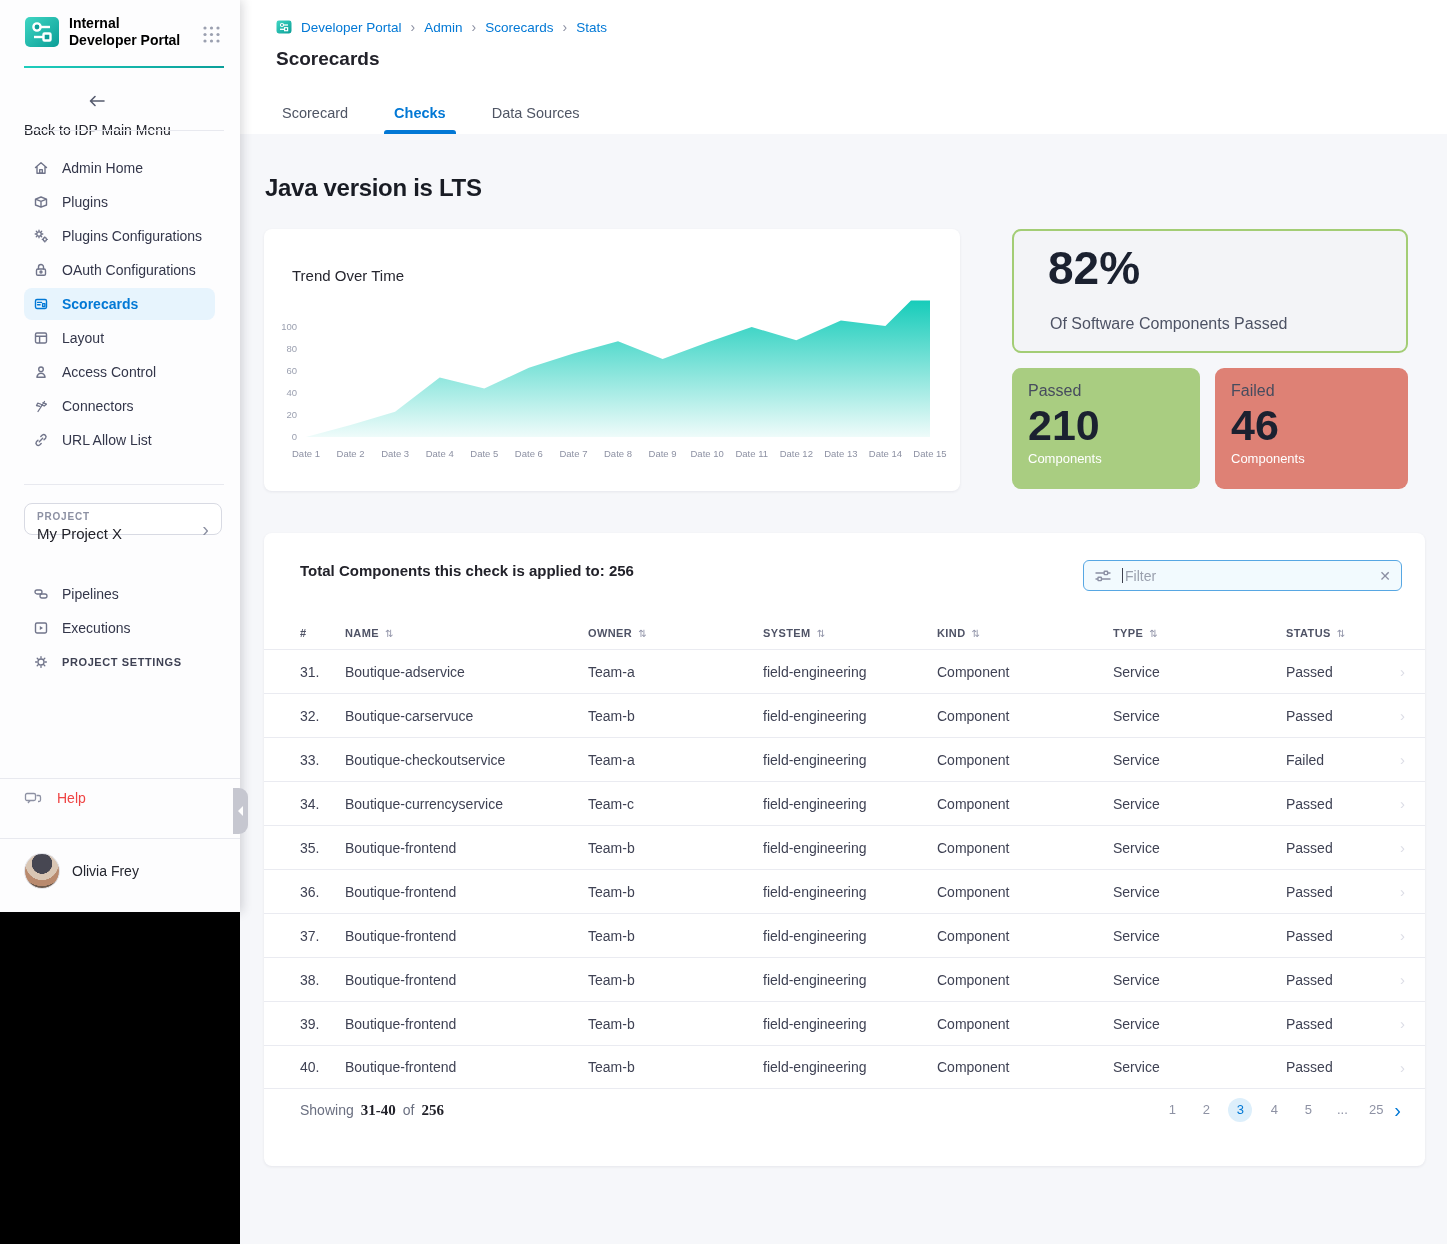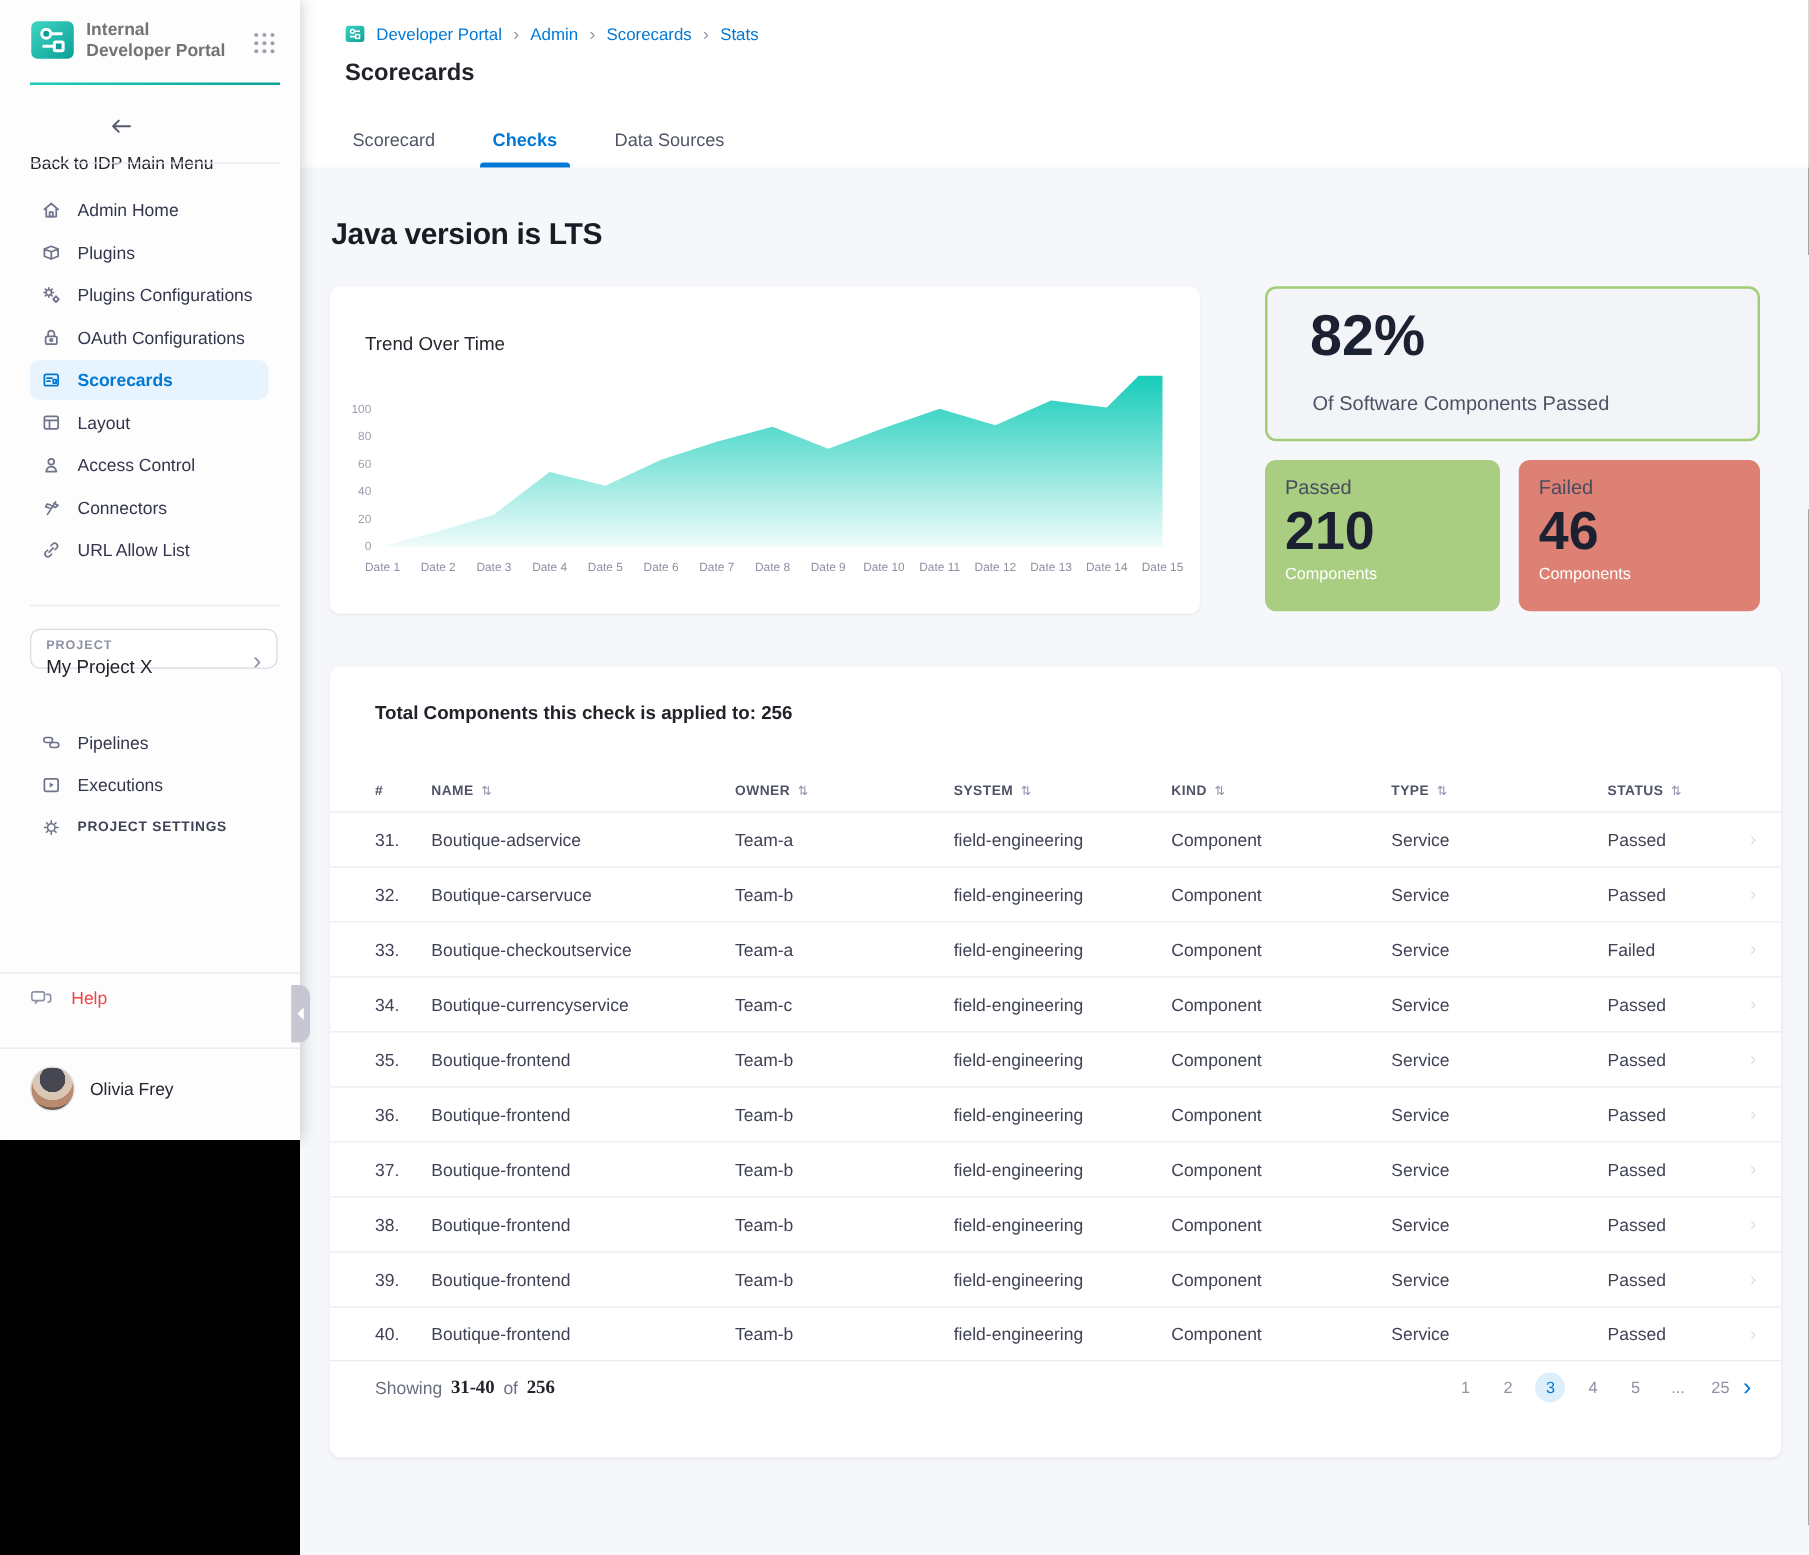--- a/index.html
+++ b/index.html
@@ -7,21 +7,21 @@
     width:1447px;height:1244px;position:relative;overflow:hidden;
     background:#000;font-family:"Liberation Sans",sans-serif;
     -webkit-font-smoothing:antialiased;
   }
   
   .sidebar{
     position:absolute;left:0;top:0;width:240px;height:912px;background:#fdfdfe;
     box-shadow:2px 0 10px rgba(30,30,40,.18);z-index:3;
   }
   .logo-row{position:absolute;top:14px;left:24px;display:flex;align-items:center;gap:9px;}
-  .logo-text{font-size:14px;font-weight:bold;color:#737373;line-height:1.25;}
+  .logo-text{font-size:14px;font-weight:bold;color:#000000;line-height:1.25;}
   .grid-dots{position:absolute;top:25px;right:19px;cursor:pointer;}
   .brand-divider{position:absolute;top:66px;left:24px;width:200px;height:2px;
     background:linear-gradient(90deg,#1ecdbc,#0b9f9a);}
   .back-row{position:absolute;top:94px;left:24px;display:flex;align-items:center;gap:14px;
     font-size:14px;color:#24262f;cursor:pointer;flex-direction:column;}
   .divider{position:absolute;left:24px;width:200px;height:1px;background:#e8e9ef;}
   .nav{position:absolute;top:150px;left:0;width:240px;}
   .nav-item{
     width:191px;height:32px;margin:2px 16px 2px 24px;border-radius:8px;
     display:flex;align-items:center;gap:13px;padding-left:9px;box-sizing:border-box;
@@ -389,20 +389,32 @@
     <div class="pf-caption">Components</div>
   </div>
   <div class="pf-card failed-card">
     <div class="pf-label">Failed</div>
     <div class="pf-value">46</div>
     <div class="pf-caption">Components</div>
   </div>
 
   <div class="card table-card">
     <div class="table-title">Total Components this check is applied to: 256</div>
+    <div class="filter-box">
+      <span class="ic">
+        <svg width="18" height="16" viewBox="0 0 18 16" fill="none" stroke="#8b8fa3" stroke-width="1.4" stroke-linecap="round">
+          <path d="M2 5h14 M2 11h14"></path>
+          <rect x="10.2" y="3.2" width="3.4" height="3.4" rx="0.6" fill="#f2fafe"></rect>
+          <rect x="4" y="9.2" width="3.4" height="3.4" rx="0.6" fill="#f2fafe"></rect>
+        </svg>
+      </span>
+      <span class="filter-caret"></span>
+      <span class="filter-placeholder">Filter</span>
+      <span class="filter-close">✕</span>
+    </div>
 
     <div class="thead tgrid">
         <span class="hcell">#</span>
         <span class="hcell">NAME<span class="sort-glyph">⇅</span></span>
         <span class="hcell">OWNER<span class="sort-glyph">⇅</span></span>
         <span class="hcell">SYSTEM<span class="sort-glyph">⇅</span></span>
         <span class="hcell">KIND<span class="sort-glyph">⇅</span></span>
         <span class="hcell">TYPE<span class="sort-glyph">⇅</span></span>
         <span class="hcell">STATUS<span class="sort-glyph">⇅</span></span>
       </div>

